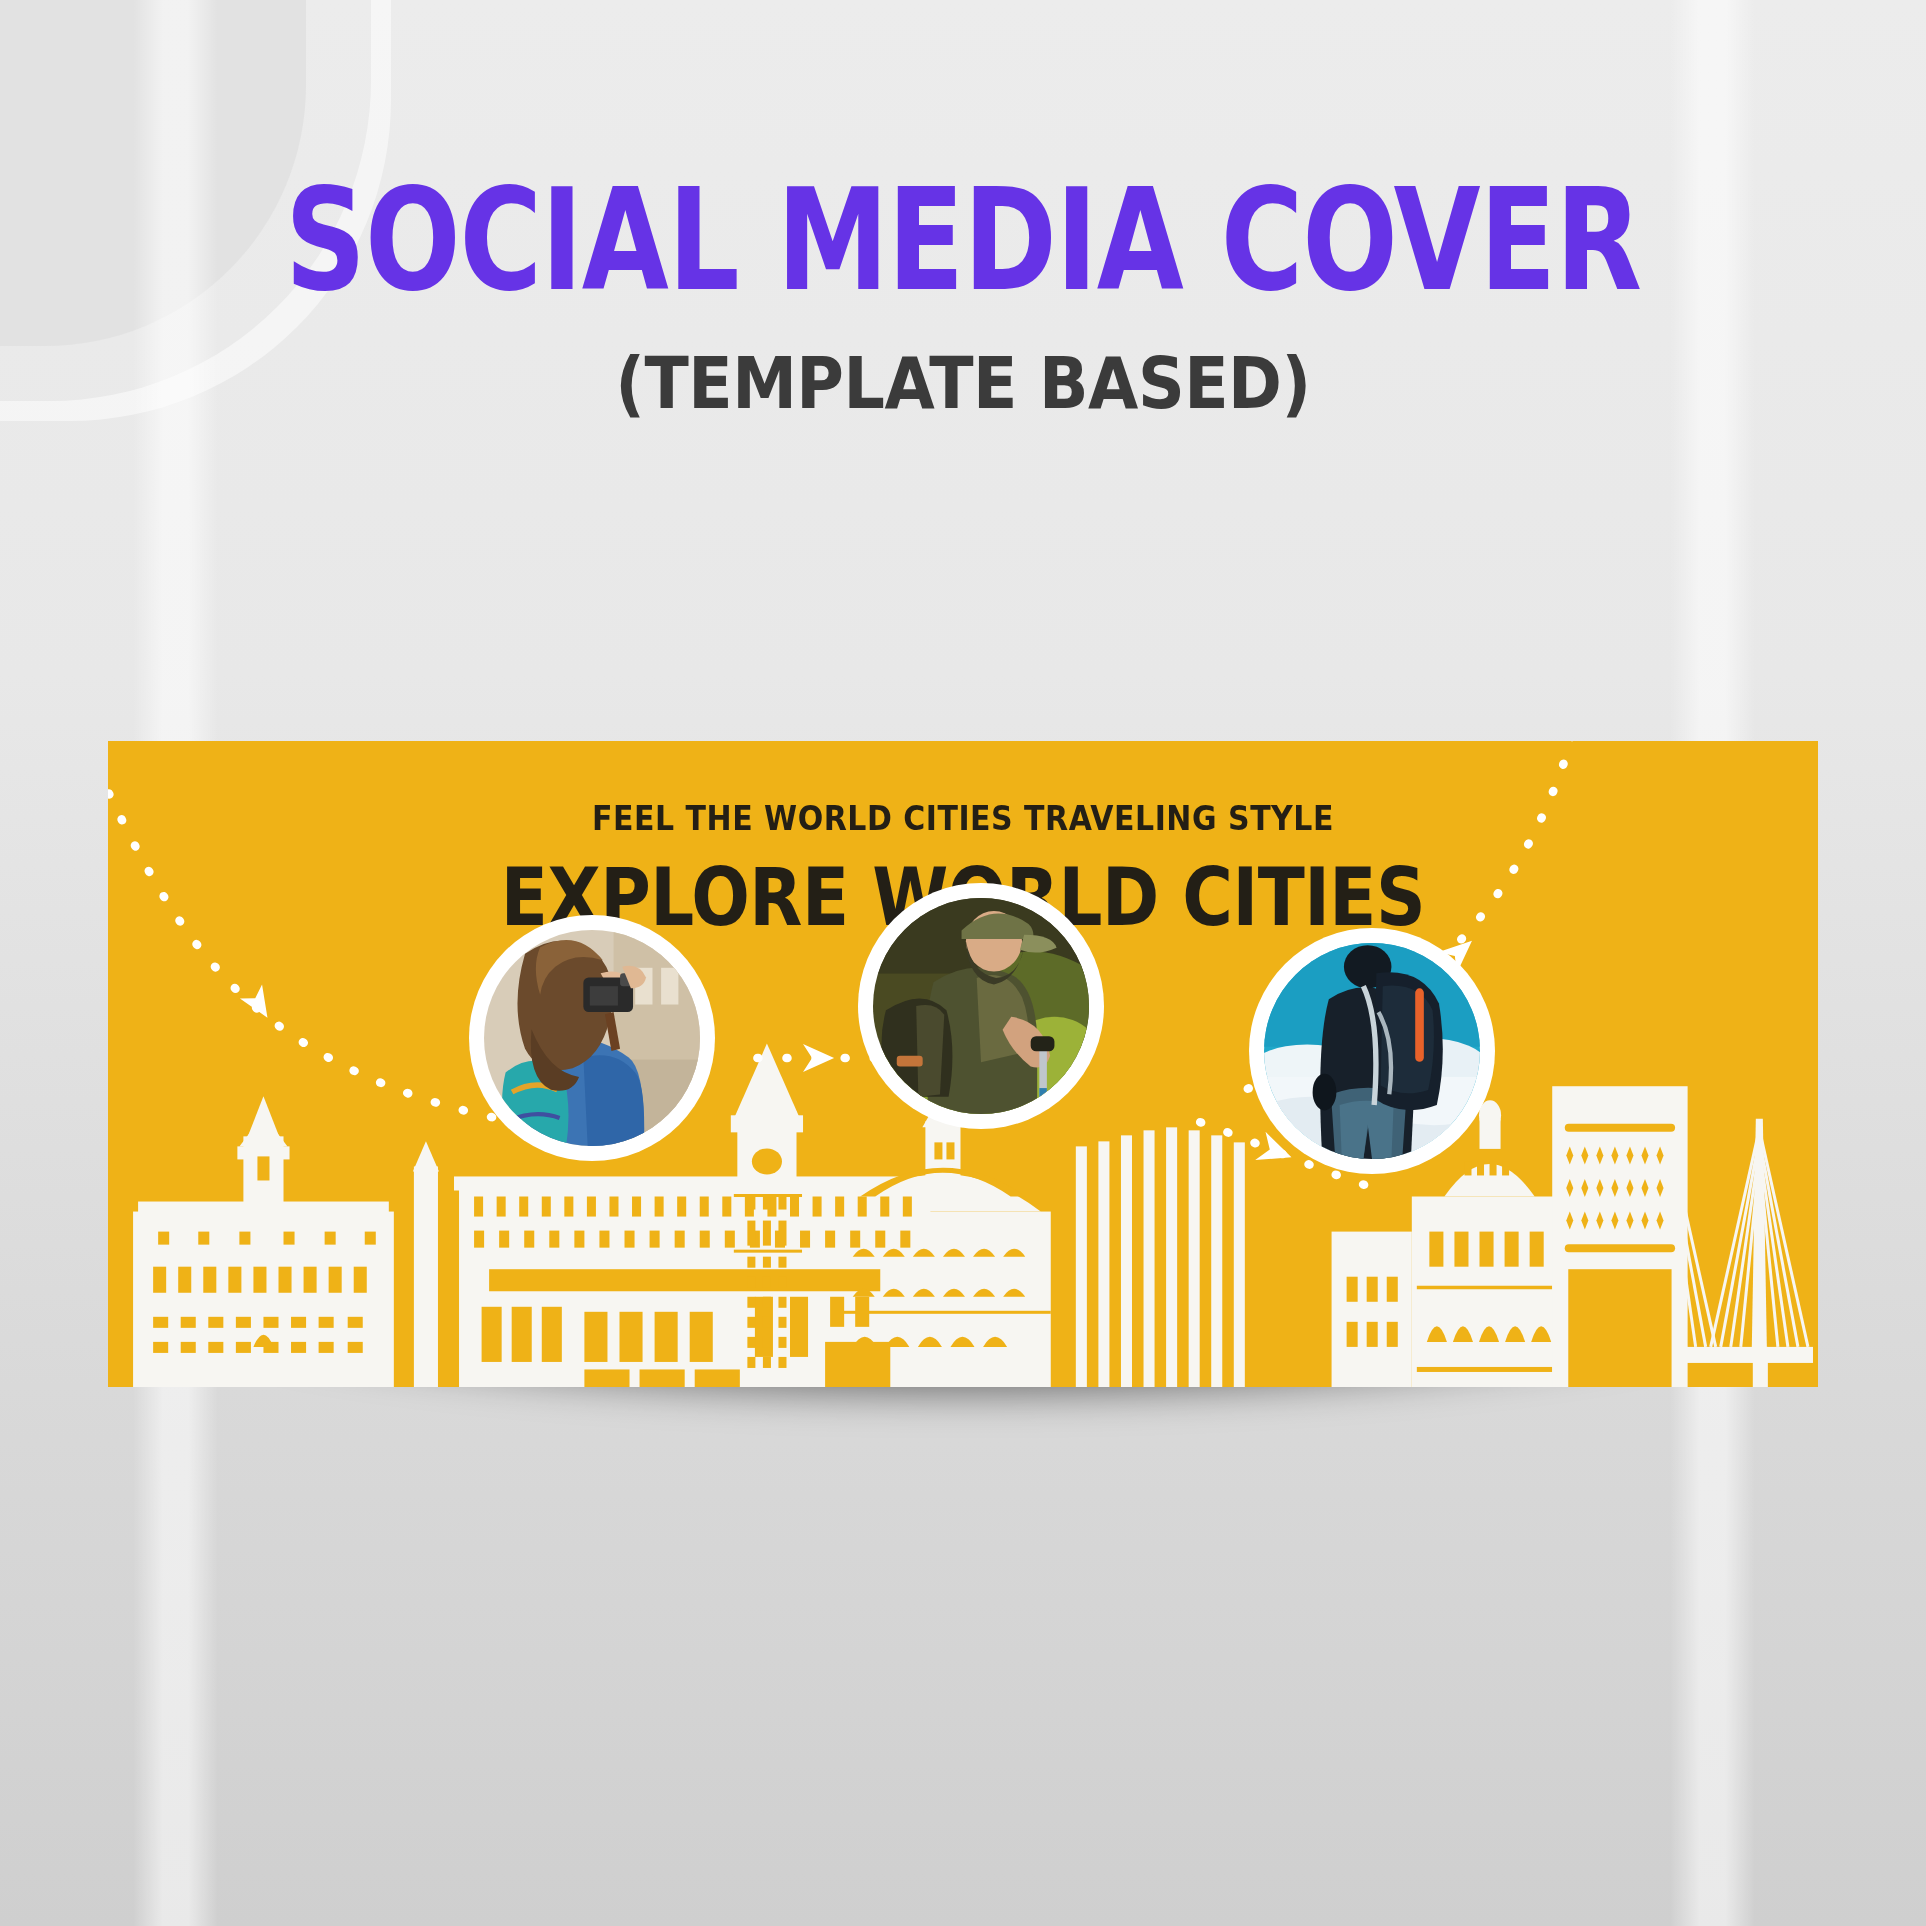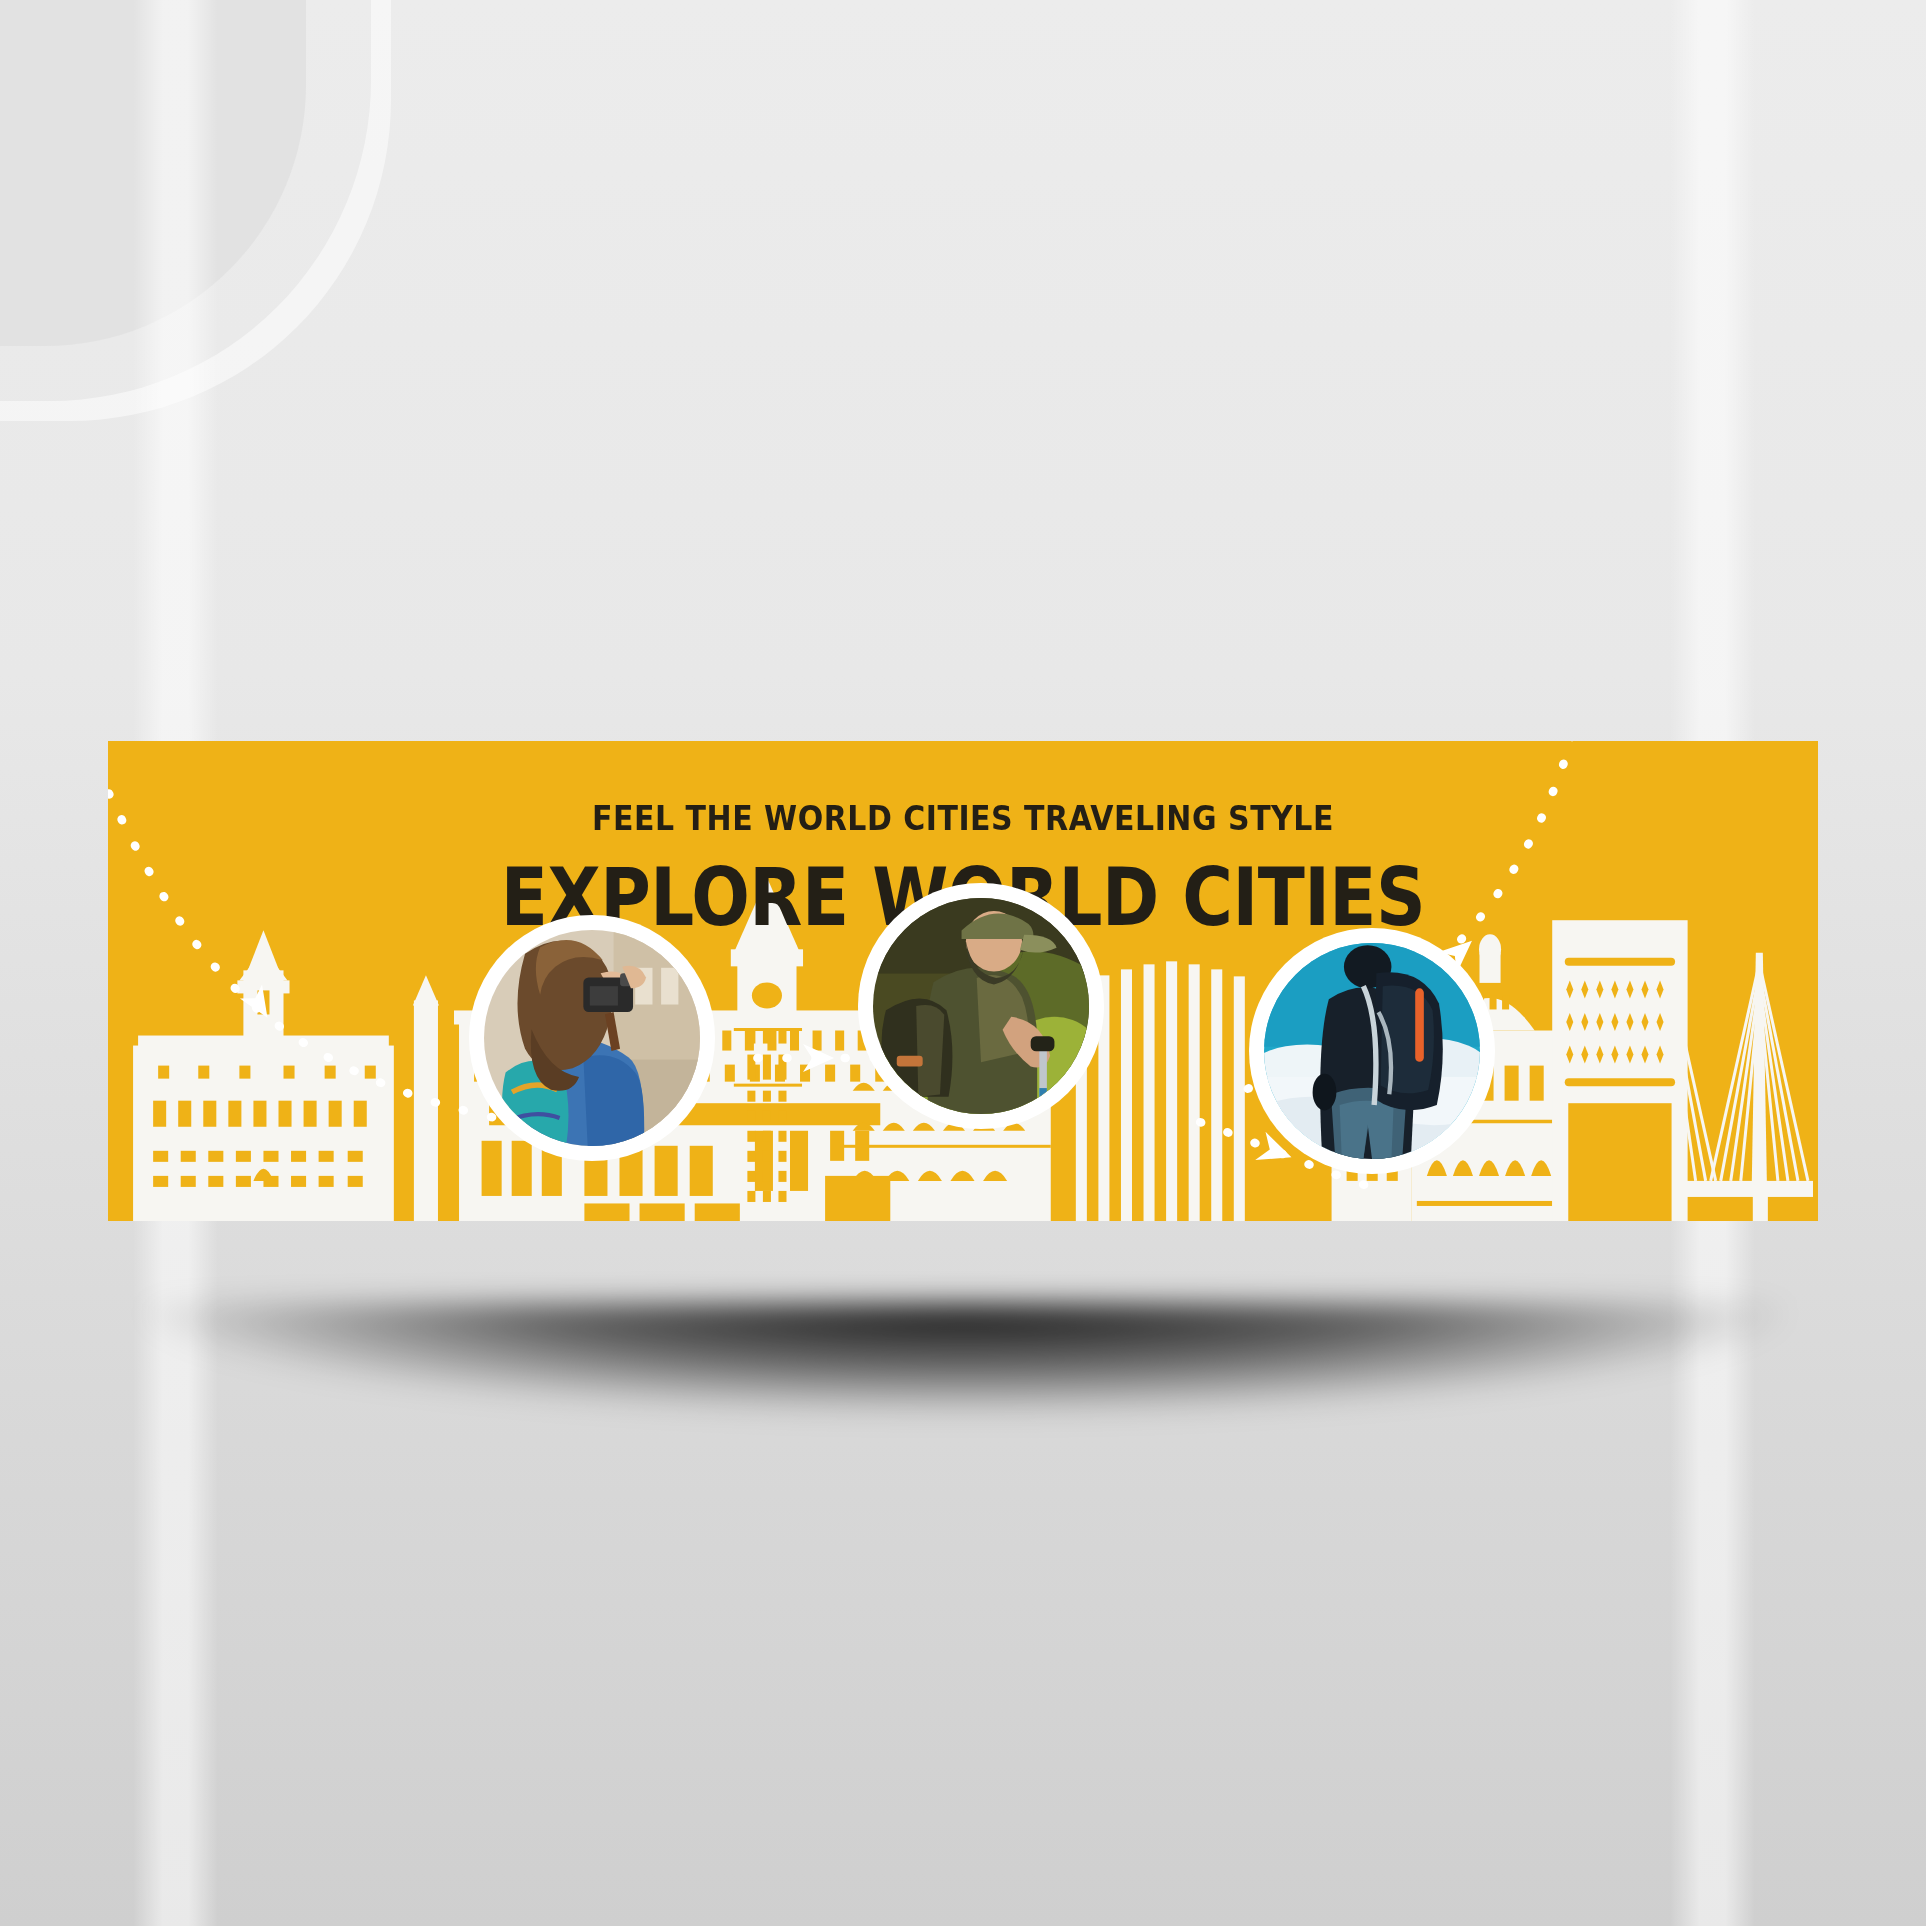--- a/index.html
+++ b/index.html
@@ -59,21 +59,21 @@
   }
 
   
   .banner-shadow{
     position:absolute;left:145px;top:1304px;width:1640px;height:110px;
     background:radial-gradient(ellipse at 50% 0%,rgba(0,0,0,.92) 0%,rgba(0,0,0,.55) 38%,rgba(0,0,0,0) 72%);
     filter:blur(14px);
   }
   .banner{
     position:absolute;left:108px;top:741px;
-    width:1710px;height:480px;
+    width:1710px;height:646px;
     background:#efb217;
     overflow:hidden;
   }
 
   
   .banner-text{position:absolute;left:0;right:0;top:60px;text-align:center;}
   .b-kicker{
     margin:0;color:#241f15;
     font-size:30px;letter-spacing:0.5px;font-weight:600;
     font-family:"DejaVu Sans","Liberation Sans",sans-serif;
@@ -113,20 +113,24 @@
 <body>
 
 <div id="root">
 
   <div class="bg"></div>
   <div class="bg-corner2"></div>
   <div class="bg-corner"></div>
   <div class="bg-band b1"></div>
   <div class="bg-band b2"></div>
 
+  <div class="head-wrap">
+    <h1 class="title-main">SOCIAL MEDIA COVER</h1>
+    <h2 class="title-sub">(TEMPLATE BASED)</h2>
+  </div>
 
   <div class="banner-shadow"></div>
 
   <div class="banner">
 
     <svg class="skyline" viewBox="0 0 3410 780" preserveAspectRatio="none">
       <g fill="#f7f6f2">
 
         <g>
           <rect x="50" y="430" width="520" height="350"></rect>

